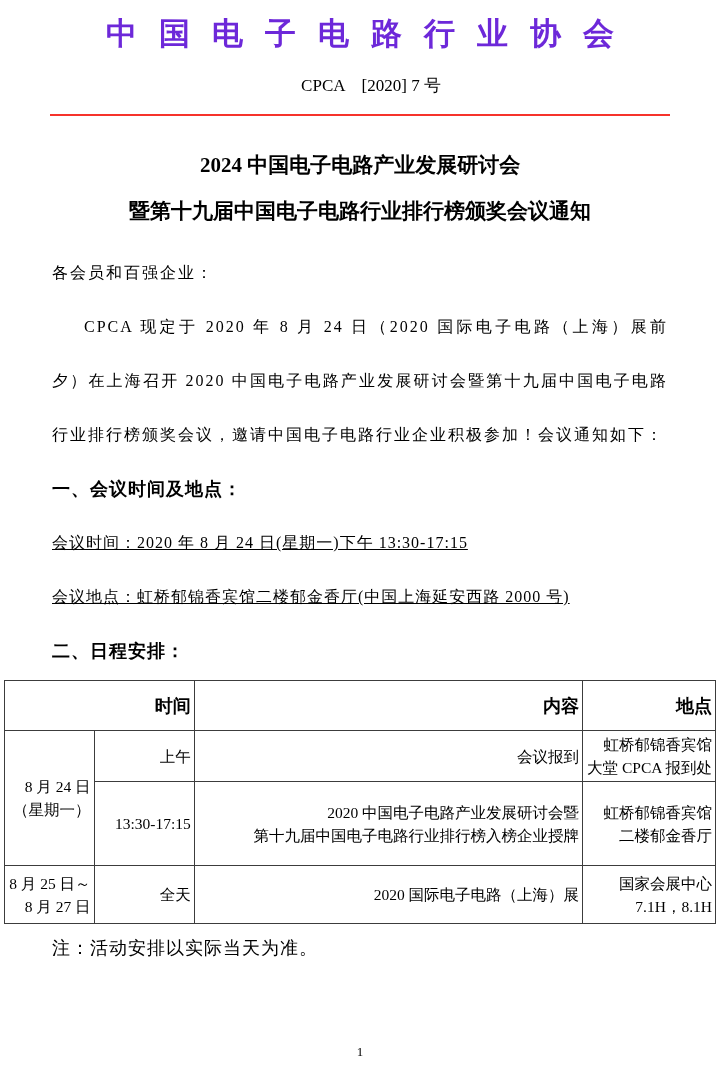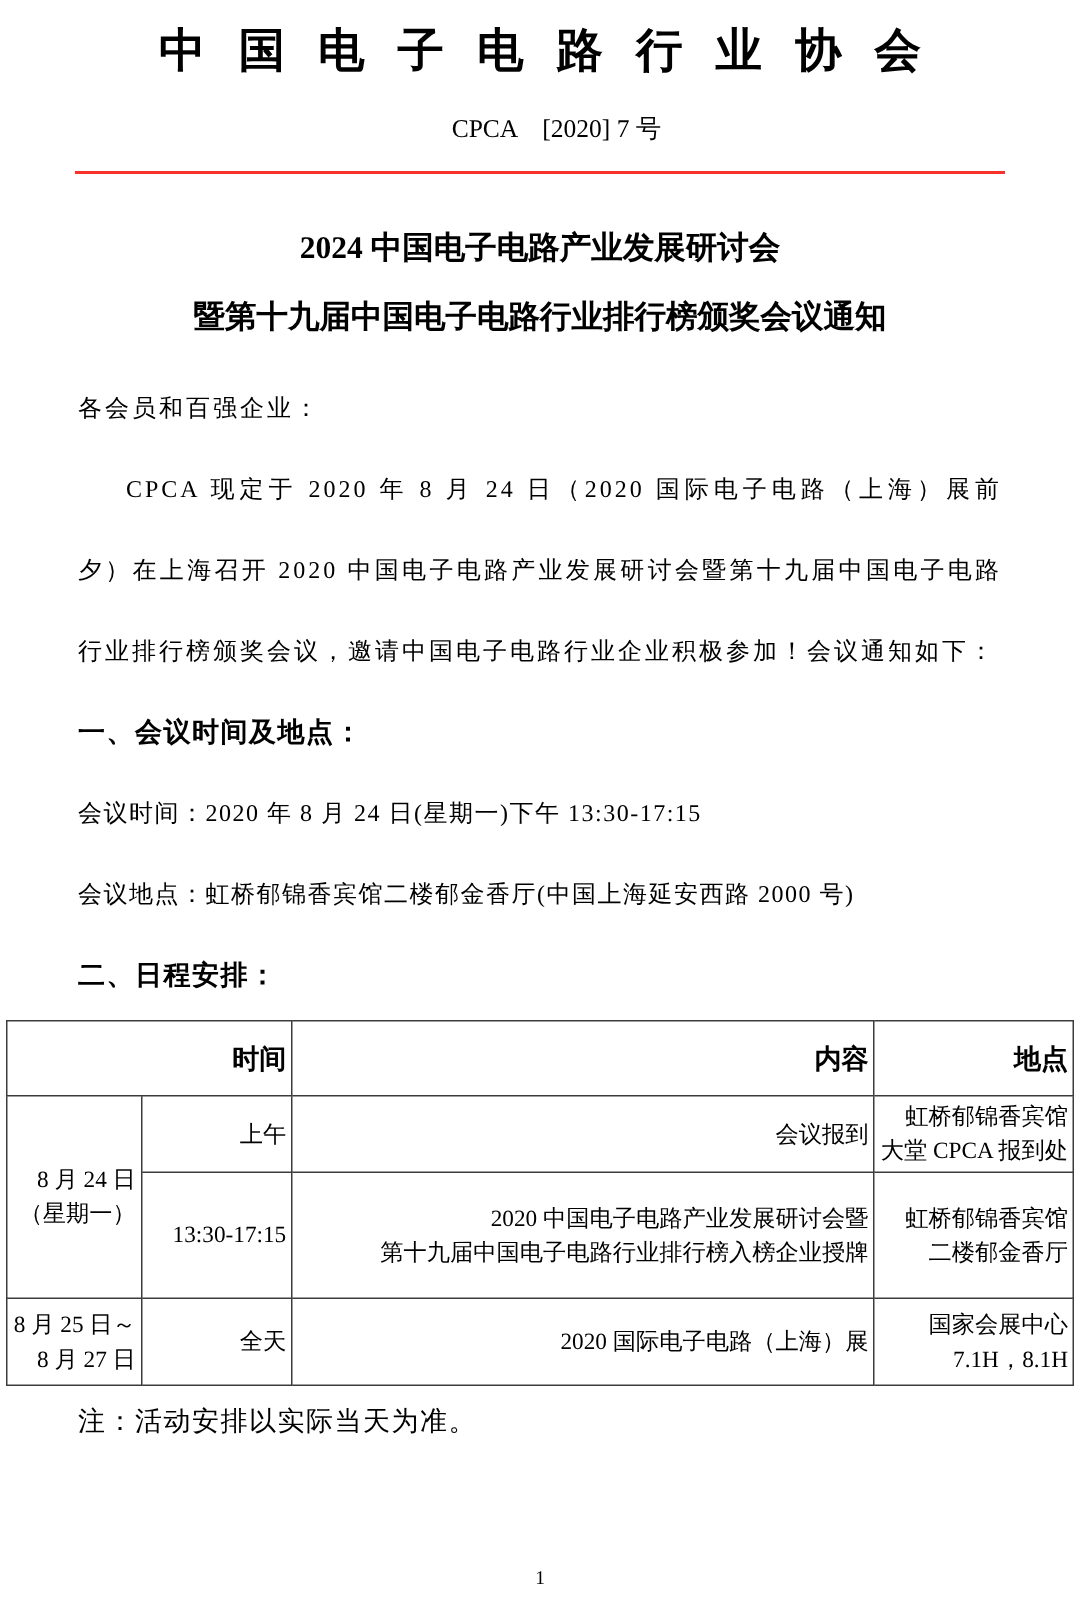--- a/index.html
+++ b/index.html
@@ -15,21 +15,21 @@
   }
   .org-title{
     padding-top:14px;
     text-align:center;
     font-family:"Liberation Serif","DejaVu Serif",serif;
     font-weight:bold;
     font-size:31px;
     line-height:40px;
     letter-spacing:22px;
     text-indent:22px; 
-    color:#000000;
+    color:#6d28d9;
     white-space:nowrap;
   }
   .doc-number{
     margin-top:22px;
     text-align:center;
     font-size:17px;
     line-height:20px;
     white-space:pre;
     margin-left:22px;
   }
@@ -57,21 +57,21 @@
   .intro{text-indent:2em;}
   .sec-heading{
     margin:0 52px;
     font-family:"DejaVu Sans","Liberation Sans",sans-serif;
     font-weight:bold;
     font-size:18px;
     line-height:54px;
     letter-spacing:1px;
     white-space:nowrap;
   }
-  .line{white-space:nowrap;letter-spacing:1px;}
+  .line{white-space:nowrap;letter-spacing:1px;text-decoration:underline;}
   table.schedule{
     width:712px;
     margin:2px auto 0 auto;
     border-collapse:collapse;
     table-layout:fixed;
   }
   table.schedule td,table.schedule th{
     border:1px solid #3c3c3c;
     text-align:right;
     vertical-align:middle;

